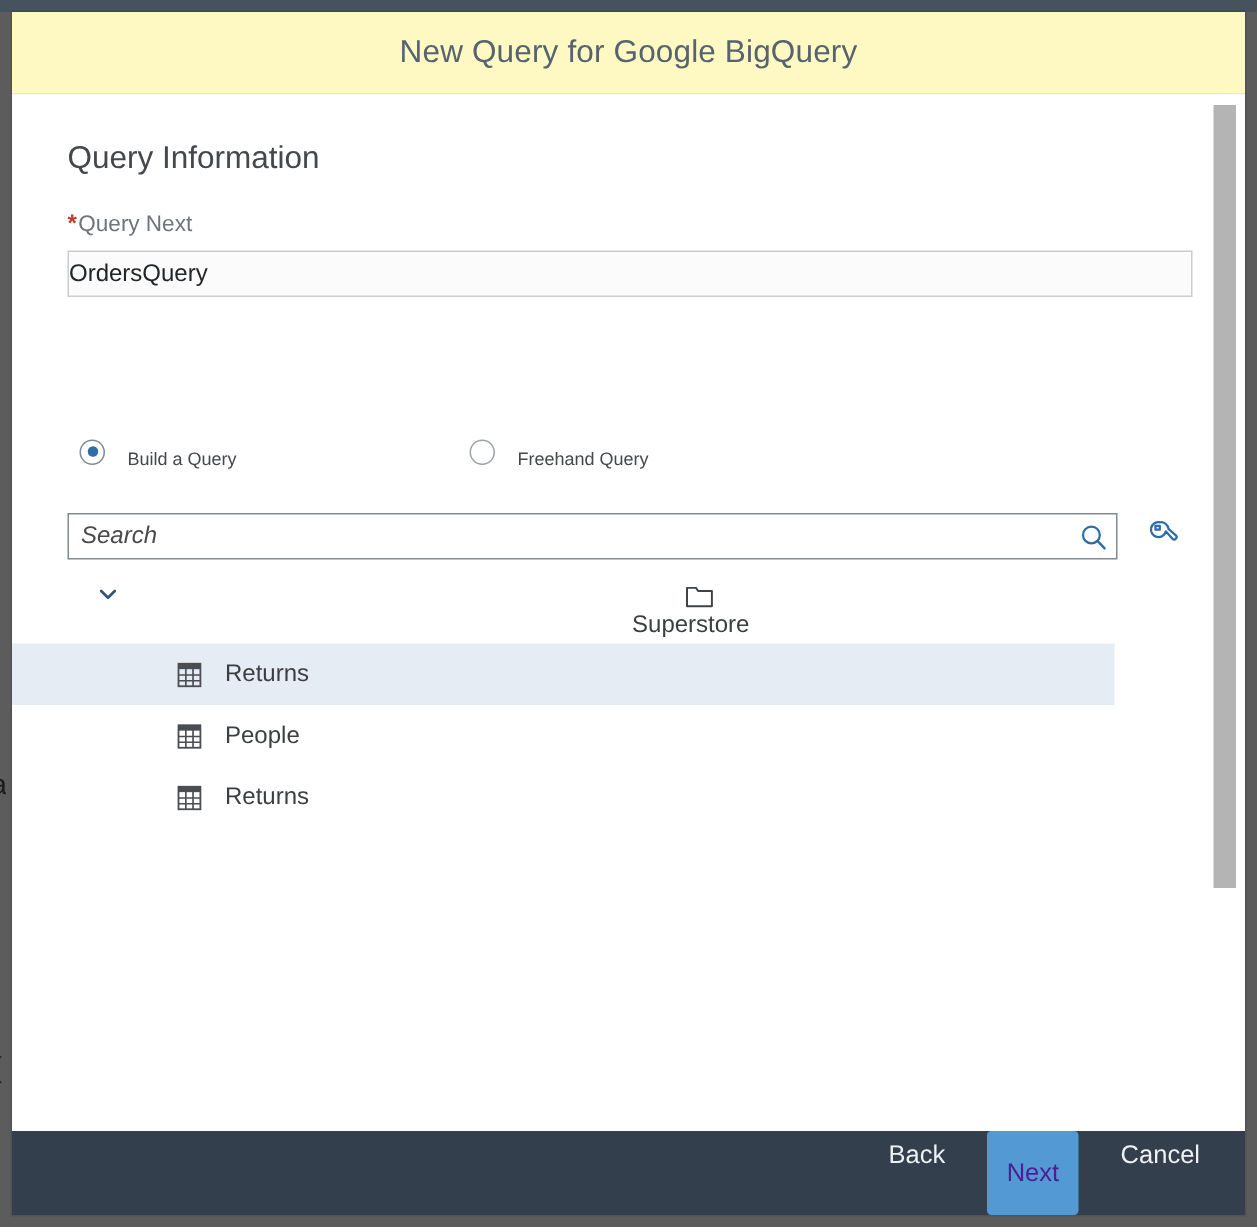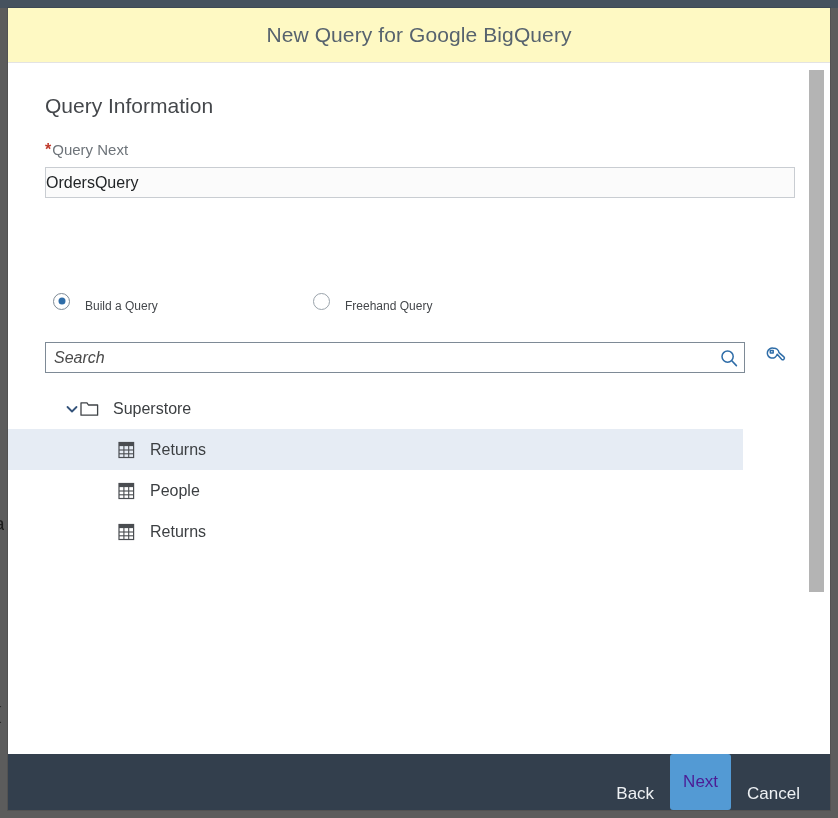--- a/index.html
+++ b/index.html
@@ -238,21 +238,21 @@
     top: 325px;
     width: 804px;
   }
   .tree-row {
     height: 41px;
     display: flex;
     align-items: center;
     padding-left: 37px;
     box-sizing: border-box;
   }
-  .tree-row.level-0 { padding-left: 45px; }
+  .tree-row.level-0 { padding-left: 87px; flex-direction: column; }
   .tree-row.level-1 { padding-left: 108px; }
   .tree-row.selected {
     background: #e6ecf4;
     width: 735px;
   }
   .tree-chevron {
     position: absolute;
     left: 56px;
     width: 16px;
     height: 16px;
@@ -275,24 +275,24 @@
     white-space: nowrap;
   }
   .tree-row.level-0 .tree-label { color: #3c3f42; }
 
   
   #footer {
     height: 56px;
     min-height: 56px;
     background: #333f4d;
     display: flex;
-    align-items: flex-end;
+    align-items: flex-start;
     justify-content: flex-end;
     padding-right: 18px;
-    gap: 0px;
+    gap: 12px;
   }
   .footer-btn {
     font-family: "Liberation Sans", sans-serif;
     font-size: 17px;
     color: #eef1f4;
     background: transparent;
     border: none;
     padding: 6px 12px;
     cursor: default;
     white-space: nowrap;

